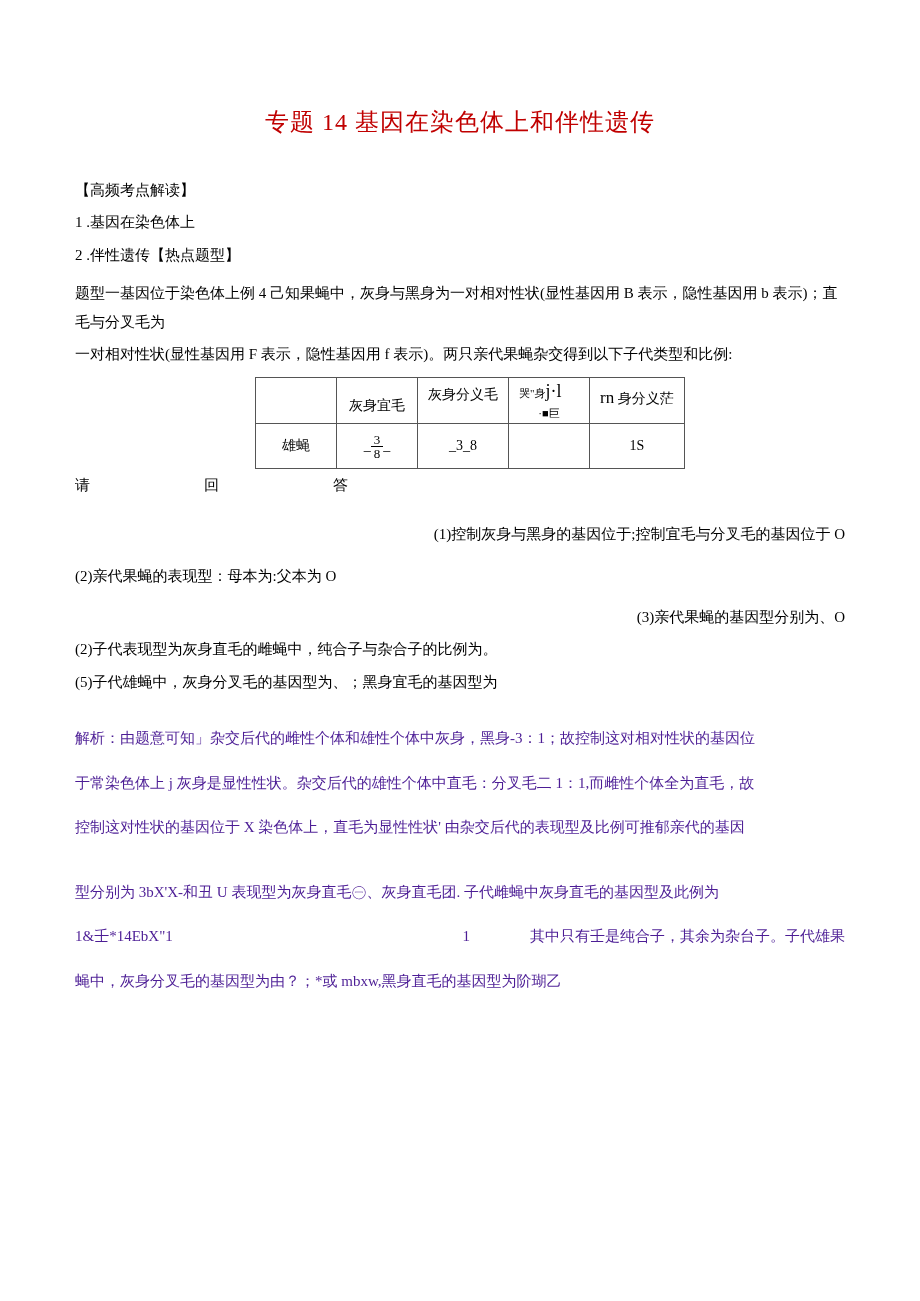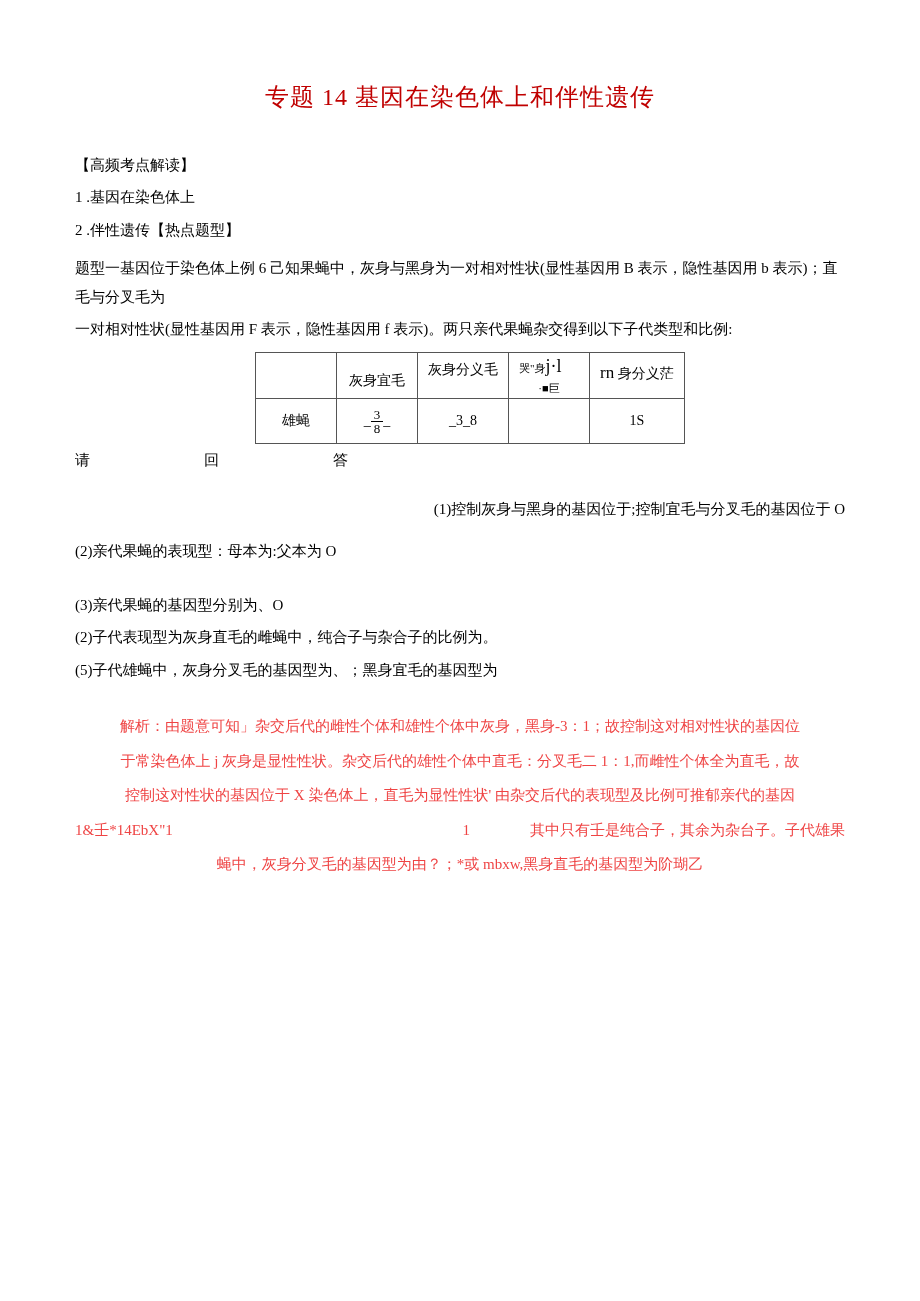--- a/index.html
+++ b/index.html
@@ -8,21 +8,21 @@
     padding: 0;
     width: 920px;
     height: 1301px;
     background: #ffffff;
     font-family: "SimSun", "Songti SC", serif;
     font-size: 15px;
     color: #000000;
     line-height: 1.9;
   }
   .page {
-    padding: 75px 75px 40px 75px;
+    padding: 100px 75px 40px 75px;
     box-sizing: border-box;
   }
   .title {
     text-align: center;
     color: #c00000;
     font-size: 24px;
     font-family: "SimSun", serif;
     margin-bottom: 30px;
     letter-spacing: 1px;
   }
@@ -64,40 +64,39 @@
     display: block;
     padding: 0 3px;
   }
   .spaced {
     letter-spacing: 28px;
   }
   .ans-block {
     margin-top: 28px;
   }
   .ans-line {
-    color: #ef4444;
-    margin: 6px 0;
-    text-align: center;
+    color: #4c1d95;
+    margin: 16px 0;
   }
   .rn { font-family: "Times New Roman", serif; }
   .jl { font-family: "Times New Roman", serif; font-size: 18px; }
   .tight { line-height: 1.1; font-size: 11px; }
 </style>
 </head>
 <body>
 
 <div class="page">
 
   <div class="title">专题 14 基因在染色体上和伴性遗传</div>
 
   <div class="section-label">【高频考点解读】</div>
   <div class="para">1 .基因在染色体上</div>
   <div class="para">2 .伴性遗传【热点题型】</div>
 
-  <div class="para" style="margin-top:10px;">题型一基因位于染色体上例 6 己知果蝇中，灰身与黑身为一对相对性状(显性基因用 B 表示，隐性基因用 b 表示)；直毛与分叉毛为</div>
+  <div class="para" style="margin-top:10px;">题型一基因位于染色体上例 4 己知果蝇中，灰身与黑身为一对相对性状(显性基因用 B 表示，隐性基因用 b 表示)；直毛与分叉毛为</div>
   <div class="para">一对相对性状(显性基因用 F 表示，隐性基因用 f 表示)。两只亲代果蝇杂交得到以下子代类型和比例:</div>
 
   <table class="data">
     <tbody>
         <tr>
       <th></th>
       <th style="vertical-align:bottom;"><span>灰身宜毛</span></th>
       <th style="vertical-align:top; text-align:center;"><span>灰身分义毛</span></th>
       <th>
         <div class="tight" style="text-align:left;">
@@ -120,29 +119,30 @@
     </tr>
   </tbody>
     </table>
 
   <div class="para" style="margin-top:2px;">
     <span class="spaced">请　　回　　答</span>
   </div>
 
   <div class="para" style="margin-top:20px;text-align:right;">(1)控制灰身与黑身的基因位于;控制宜毛与分叉毛的基因位于 O</div>
   <div class="para" style="margin-top:14px;">(2)亲代果蝇的表现型：母本为:父本为 O</div>
-  <div class="para" style="margin-top:25px;">(3)亲代果蝇的基因型分别为、O</div>
+  <div class="para" style="margin-top:12px;text-align:right;">(3)亲代果蝇的基因型分别为、O</div>
   <div class="para">(2)子代表现型为灰身直毛的雌蝇中，纯合子与杂合子的比例为。</div>
   <div class="para">(5)子代雄蝇中，灰身分叉毛的基因型为、；黑身宜毛的基因型为</div>
 
   <div class="ans-block">
     <div class="ans-line">解析：由题意可知」杂交后代的雌性个体和雄性个体中灰身，黑身-3：1；故控制这对相对性状的基因位</div>
     <div class="ans-line">于常染色体上 j 灰身是显性性状。杂交后代的雄性个体中直毛：分叉毛二 1：1,而雌性个体全为直毛，故</div>
     <div class="ans-line">控制这对性状的基因位于 X 染色体上，直毛为显性性状' 由杂交后代的表现型及比例可推郁亲代的基因</div>
 
+    <div class="ans-line" style="margin-top:36px;">型分别为 3bX'X-和丑 U 表现型为灰身直毛㊀、灰身直毛团. 子代雌蝇中灰身直毛的基因型及此例为</div>
     <div class="ans-line" style="display:flex;">
       <span style="flex:0 0 auto;">1&amp;壬*14EbX"1</span>
       <span style="flex:1 1 auto;"></span>
       <span style="flex:0 0 auto; margin-right:60px;">1</span>
       <span style="flex:0 0 auto;">其中只有壬是纯合子，其余为杂台子。子代雄果</span>
     </div>
     <div class="ans-line">蝇中，灰身分叉毛的基因型为由？；*或 mbxw,黑身直毛的基因型为阶瑚乙</div>
   </div>
 
 </div>

